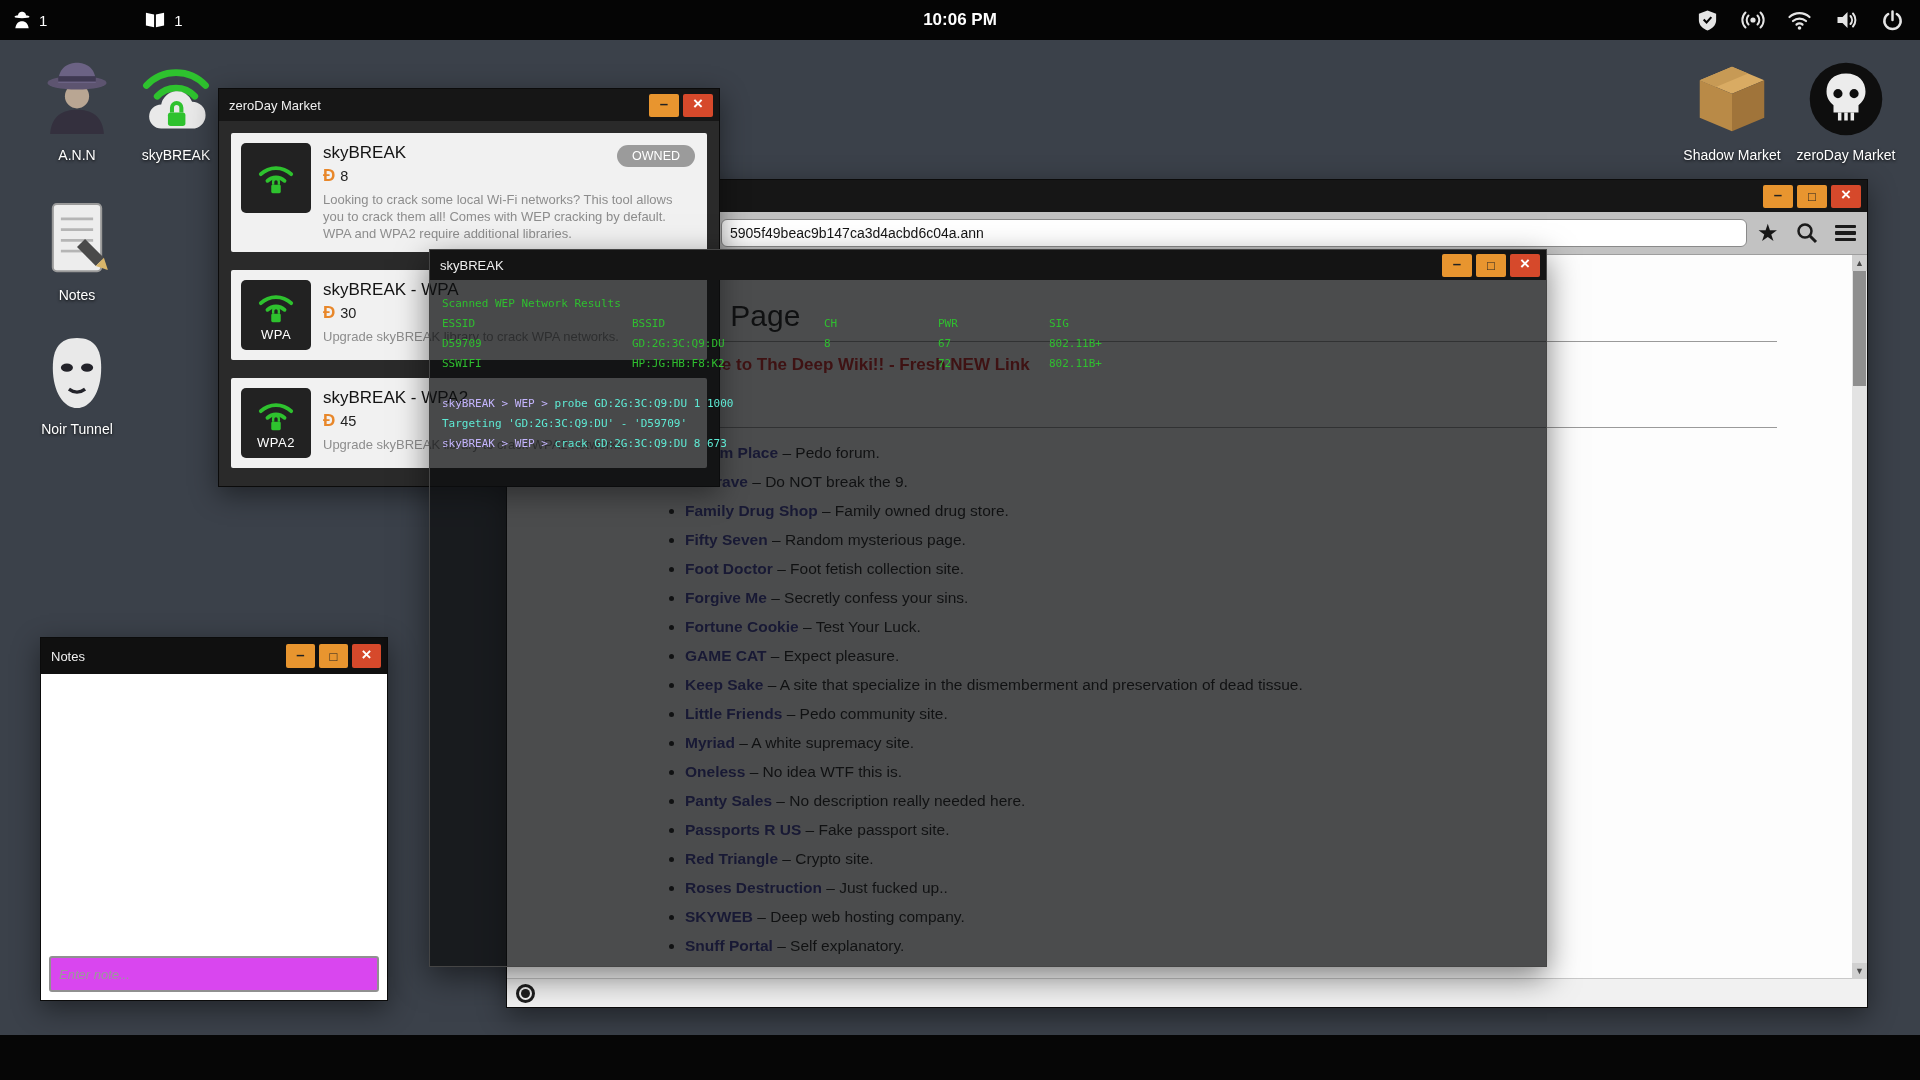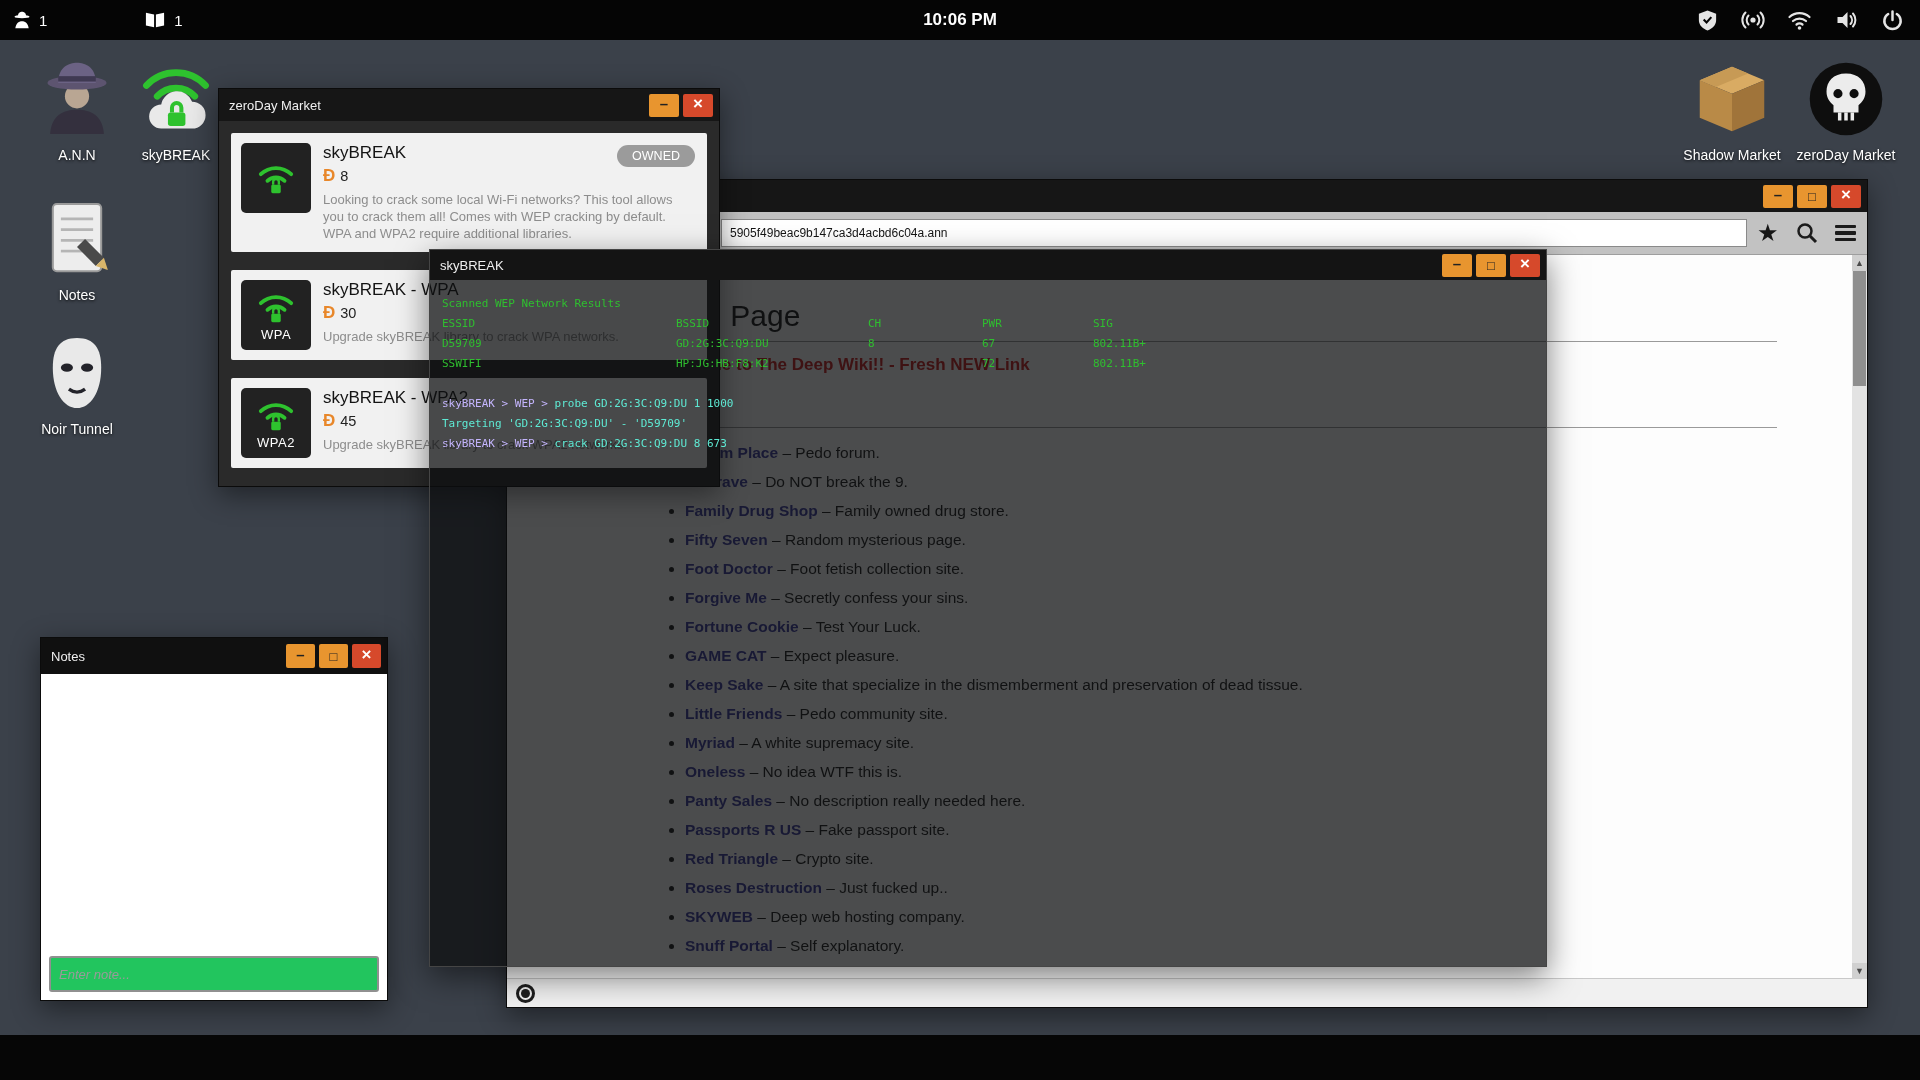--- a/index.html
+++ b/index.html
@@ -30,21 +30,21 @@
   .wbtn{width:30px;height:23px;display:flex;align-items:center;justify-content:center;
         font-weight:bold;font-size:15px;color:#222;cursor:pointer;border-radius:2px;}
   .wbtn.min{background:#e8952f;}     .wbtn.min::after{content:"–";margin-top:-4px;}
   .wbtn.max{background:#e8952f;}     .wbtn.max::after{content:"□";font-size:13px;}
   .wbtn.close{background:#d6492b;color:#fff;} .wbtn.close::after{content:"×";font-size:17px;margin-top:-2px;}
 
   
   #win-browser{left:506px;top:179px;width:1360px;height:827px;background:#fdfdfd;z-index:2;}
   .urlrow{position:relative;height:42px;background:#c2c2c2;border-bottom:1px solid #9e9e9e;}
   #url-input{position:absolute;left:214px;top:7px;width:1008px;height:26px;background:#fff;
-             border:1px solid #8a8a8a;border-radius:0;font-size:12px;color:#141414;
+             border:1px solid #8a8a8a;border-radius:6px;font-size:14px;color:#141414;
              padding:0 8px;font-family:"Liberation Sans",sans-serif;}
   .url-icons{position:absolute;left:1250px;top:0;height:42px;display:flex;align-items:center;gap:16px;}
   .star{font-size:24px;color:#161616;line-height:1;cursor:pointer;}
   .hamburger{display:flex;flex-direction:column;gap:3px;cursor:pointer;}
   .hamburger div{width:21px;height:3.5px;background:#1b1b1b;border-radius:1px;}
   .bcontent{position:absolute;top:75px;left:0;right:0;bottom:28px;background:#fdfdfd;overflow:hidden;}
   .vscroll{position:absolute;top:0;right:0;bottom:0;width:15px;background:#e3e3e3;z-index:3;}
   .varrow{height:16px;background:#d0d0d0;color:#4a4a4a;font-size:9px;display:flex;align-items:center;
           justify-content:center;cursor:pointer;}
   .varrow.down{position:absolute;bottom:0;left:0;right:0;}
@@ -81,32 +81,32 @@
   .badge{position:absolute;top:12px;right:12px;background:#9b9b9b;color:#fff;font-size:12.5px;
          padding:4px 15px;border-radius:12px;}
   .badge:empty{display:none;}
 
   
   #win-notes{left:40px;top:637px;width:346px;height:362px;background:#fff;z-index:3;}
   #win-notes .titlebar{height:36px;background:#101010;}
   #win-notes .wbtn{width:29px;height:24px;}
   .notes-body{position:absolute;top:37px;left:0;right:0;bottom:0;background:#fff;}
   #note-input{position:absolute;left:8px;right:8px;bottom:8px;height:32px;border:2px solid #909090;
-              border-radius:3px;font-size:13px;padding:0 8px;color:#222;background:#22c55e;
+              border-radius:3px;font-size:13px;padding:0 8px;color:#222;background:#d946ef;
               font-family:"Liberation Sans",sans-serif;}
   #note-input::placeholder{color:#9a9a9a;font-style:italic;}
 
   
   #win-terminal{left:429px;top:249px;width:1116px;height:716px;background:rgba(12,13,15,0.74);
                 z-index:5;border:1px solid #454545;box-shadow:0 10px 30px rgba(0,0,0,.5);}
   #win-terminal .titlebar{height:30px;background:#141414;}
   .term{padding:14px 10px 0 12px;font-family:"DejaVu Sans Mono",monospace;font-size:11px;
         line-height:20px;color:#2fbf2f;white-space:nowrap;}
   .trow span{display:inline-block;}
-  .c1{width:190px;} .c2{width:192px;margin-left:44px;} .c3{width:114px;} .c4{width:111px;}
+  .c1{width:190px;} .c2{width:192px;} .c3{width:114px;} .c4{width:111px;}
   .tspacer{height:20px;}
   .prompt{color:#c4b5fd;}
   .cmd{color:#5eead4;}
 
   
   #taskbar{position:absolute;left:0;right:0;bottom:0;height:45px;background:#060606;z-index:10;}
 </style>
 </head>
 <body>
 

